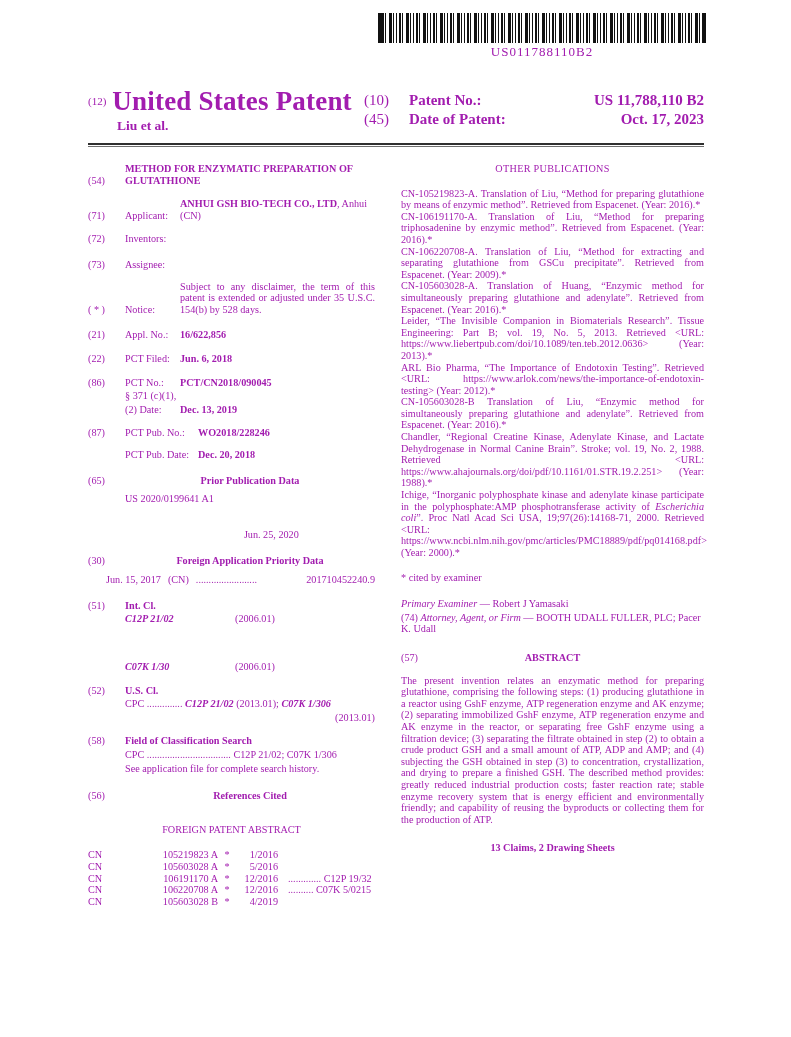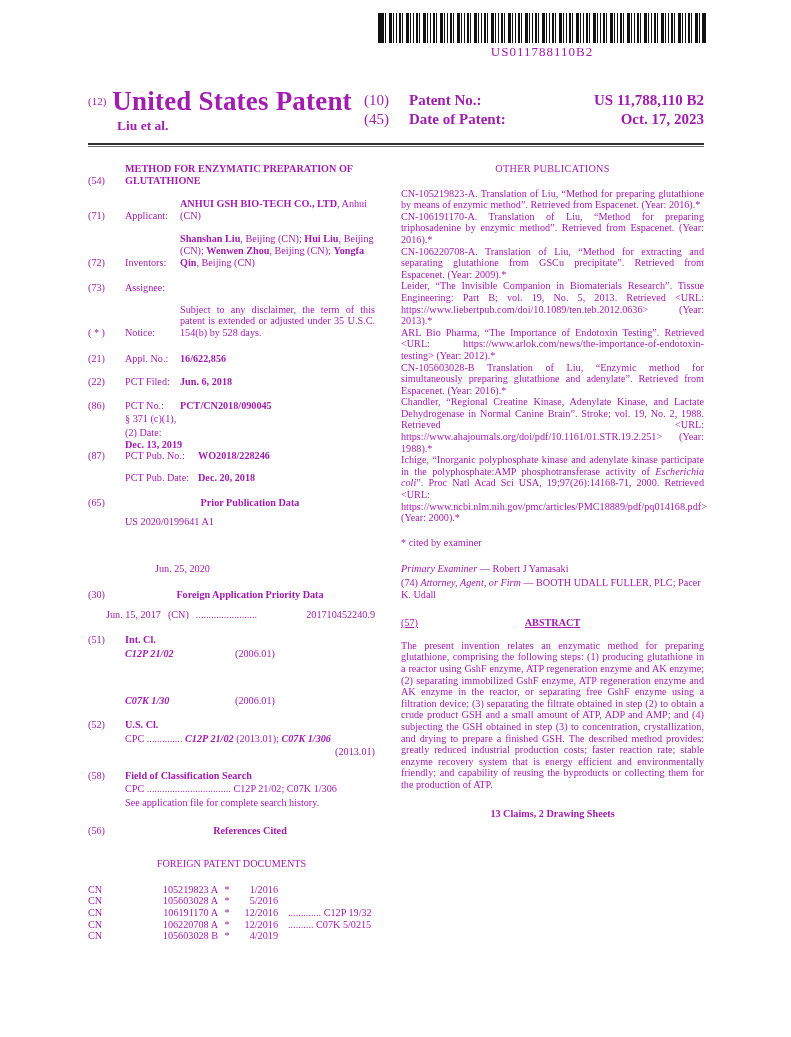--- a/index.html
+++ b/index.html
@@ -71,21 +71,21 @@
   .fd-num { width: 88px; text-align: right; }
   .fd-star { width: 18px; text-align: center; }
   .fd-date { width: 42px; text-align: right; }
   .fd-cls { margin-left: 10px; }
   
   .other-head { text-align: center; font-weight: normal; letter-spacing: 0.3px; margin-bottom: 13px; }
   .cite { text-align: justify; margin: 0; }
   .cited-by { margin-top: 13px; }
   .examiner { margin-top: 15px; }
   .attorney { margin-top: 2px; text-align: left; }
-  .abs-head { display: flex; margin-top: 17px; text-decoration: underline; }
+  .abs-head { display: flex; margin-top: 17px; }
   .abs-code { width: 37px; }
   .abs-title { flex: 1; text-align: center; font-weight: bold; margin-right: 37px; }
   .abstract { text-align: justify; margin-top: 11px; }
   .claims { text-align: center; font-weight: bold; margin-top: 17px; }
 </style>
 </head>
 <body>
 
 <div class="page">
 
@@ -128,21 +128,20 @@
 
       <div class="f-row">
         <span class="f-code">(71)</span>
         <span class="f-label">Applicant:</span>
         <span class="f-val"><span style="font-weight: bold;">ANHUI GSH BIO-TECH CO., LTD</span><span>, Anhui (CN)</span></span>
       </div>
 
       <div class="f-row" style="margin-bottom:14px;">
         <span class="f-code">(72)</span>
         <span class="f-label">Inventors:</span>
-        <span class="f-val"><span style="font-weight: bold;">Shanshan Liu</span><span>, Beijing (CN); </span><span style="font-weight: bold;">Hui Liu</span><span>, Beijing (CN); </span><span style="font-weight: bold;">Wenwen Zhou</span><span>, Beijing (CN); </span><span style="font-weight: bold;">Yongfa Qin</span><span>, Beijing (CN)</span></span>
       </div>
 
       <div class="f-row" style="margin-bottom:10px;">
         <span class="f-code">(73)</span>
         <span class="f-label">Assignee:</span>
       </div>
 
       <div class="f-row" style="margin-bottom:14px;">
         <span class="f-code">( * )</span>
         <span class="f-label">Notice:</span>
@@ -162,40 +161,40 @@
       </div>
 
       <div class="f-row tight">
         <span class="f-code">(86)</span>
         <span class="f-label">PCT No.:</span>
         <span class="f-val b">PCT/CN2018/090045</span>
       </div>
       <div class="sub-row tight">
         <span>§ 371 (c)(1),</span>
       </div>
-      <div class="sub-row" style="flex-direction:column;">
+      <div class="sub-row" style="margin-bottom:12px;">
         <span class="f-label">(2) Date:</span>
         <span class="b">Dec. 13, 2019</span>
       </div>
 
       <div class="f-row" style="margin-bottom:10px;">
         <span class="f-code">(87)</span>
         <span class="f-label wide">PCT Pub. No.:</span>
         <span class="f-val b">WO2018/228246</span>
       </div>
       <div class="sub-row" style="margin-bottom:14px;">
         <span class="f-label wide">PCT Pub. Date:</span>
         <span class="b">Dec. 20, 2018</span>
       </div>
 
       <div class="f-row tight">
         <span class="f-code">(65)</span>
         <span class="f-val center-head">Prior Publication Data</span>
       </div>
-      <div class="sub-row" style="margin-top:7px; margin-bottom:14px;flex-direction:column;">
+      <div class="sub-row" style="margin-top:7px; margin-bottom:14px;">
         <span>US 2020/0199641 A1</span>
         <span style="margin-left:30px;margin-top:36px;">Jun. 25, 2020</span>
       </div>
 
       <div class="f-row tight">
         <span class="f-code">(30)</span>
         <span class="f-val center-head">Foreign Application Priority Data</span>
       </div>
       <div class="prio-line" style="margin-bottom:14px;">
         <span>Jun. 15, 2017</span>
@@ -237,21 +236,21 @@
       </div>
       <div class="sub-row" style="margin-bottom:16px;">
         <span>See application file for complete search history.</span>
       </div>
 
       <div class="f-row" style="margin-bottom:22px;">
         <span class="f-code">(56)</span>
         <span class="f-val center-head">References Cited</span>
       </div>
 
-      <div class="center-head" style="font-weight:normal;">FOREIGN PATENT DOCUMENTS</div>
+      <div class="center-head" style="font-weight:normal;">FOREIGN PATENT ABSTRACT</div>
 
       <div class="fd-table">
         <div class="fd-row">
           <span class="fd-cc">CN</span>
           <span class="fd-num">105219823 A</span>
           <span class="fd-star">*</span>
           <span class="fd-date">1/2016</span>
           <span class="fd-cls"></span>
         </div>
         <div class="fd-row">
@@ -286,20 +285,21 @@
     </div>
 
     <div class="col-r">
 
       <div class="other-head">OTHER PUBLICATIONS</div>
 
       <div>
         <p class="cite"><span>CN-105219823-A. Translation of Liu, “Method for preparing glutathione by means of enzymic method”. Retrieved from Espacenet. (Year: 2016).*</span></p>
         <p class="cite"><span>CN-106191170-A. Translation of Liu, “Method for preparing triphosadenine by enzymic method”. Retrieved from Espacenet. (Year: 2016).*</span></p>
         <p class="cite"><span>CN-106220708-A. Translation of Liu, “Method for extracting and separating glutathione from GSCu precipitate”. Retrieved from Espacenet. (Year: 2009).*</span></p>
+        <p class="cite"><span>CN-105603028-A. Translation of Huang, “Enzymic method for simultaneously preparing glutathione and adenylate”. Retrieved from Espacenet. (Year: 2016).*</span></p>
         <p class="cite"><span>Leider, “The Invisible Companion in Biomaterials Research”. Tissue Engineering: Part B; vol. 19, No. 5, 2013. Retrieved &lt;URL: https://www.liebertpub.com/doi/10.1089/ten.teb.2012.0636&gt; (Year: 2013).*</span></p>
         <p class="cite"><span>ARL Bio Pharma, “The Importance of Endotoxin Testing”. Retrieved &lt;URL: https://www.arlok.com/news/the-importance-of-endotoxin-testing&gt; (Year: 2012).*</span></p>
         <p class="cite"><span>CN-105603028-B Translation of Liu, “Enzymic method for simultaneously preparing glutathione and adenylate”. Retrieved from Espacenet. (Year: 2016).*</span></p>
         <p class="cite"><span>Chandler, “Regional Creatine Kinase, Adenylate Kinase, and Lactate Dehydrogenase in Normal Canine Brain”. Stroke; vol. 19, No. 2, 1988. Retrieved &lt;URL: https://www.ahajournals.org/doi/pdf/10.1161/01.STR.19.2.251&gt; (Year: 1988).*</span></p>
         <p class="cite"><span>Ichige, “Inorganic polyphosphate kinase and adenylate kinase participate in the polyphosphate:AMP phosphotransferase activity of </span><span style="font-style: italic;">Escherichia coli</span><span>”. Proc Natl Acad Sci USA, 19;97(26):14168-71, 2000. Retrieved &lt;URL: https://www.ncbi.nlm.nih.gov/pmc/articles/PMC18889/pdf/pq014168.pdf&gt; (Year: 2000).*</span></p>
       </div>
 
       <div class="cited-by">* cited by examiner</div>
 
       <div class="examiner"><span style="font-style: italic;">Primary Examiner</span><span> — Robert J Yamasaki</span></div>

